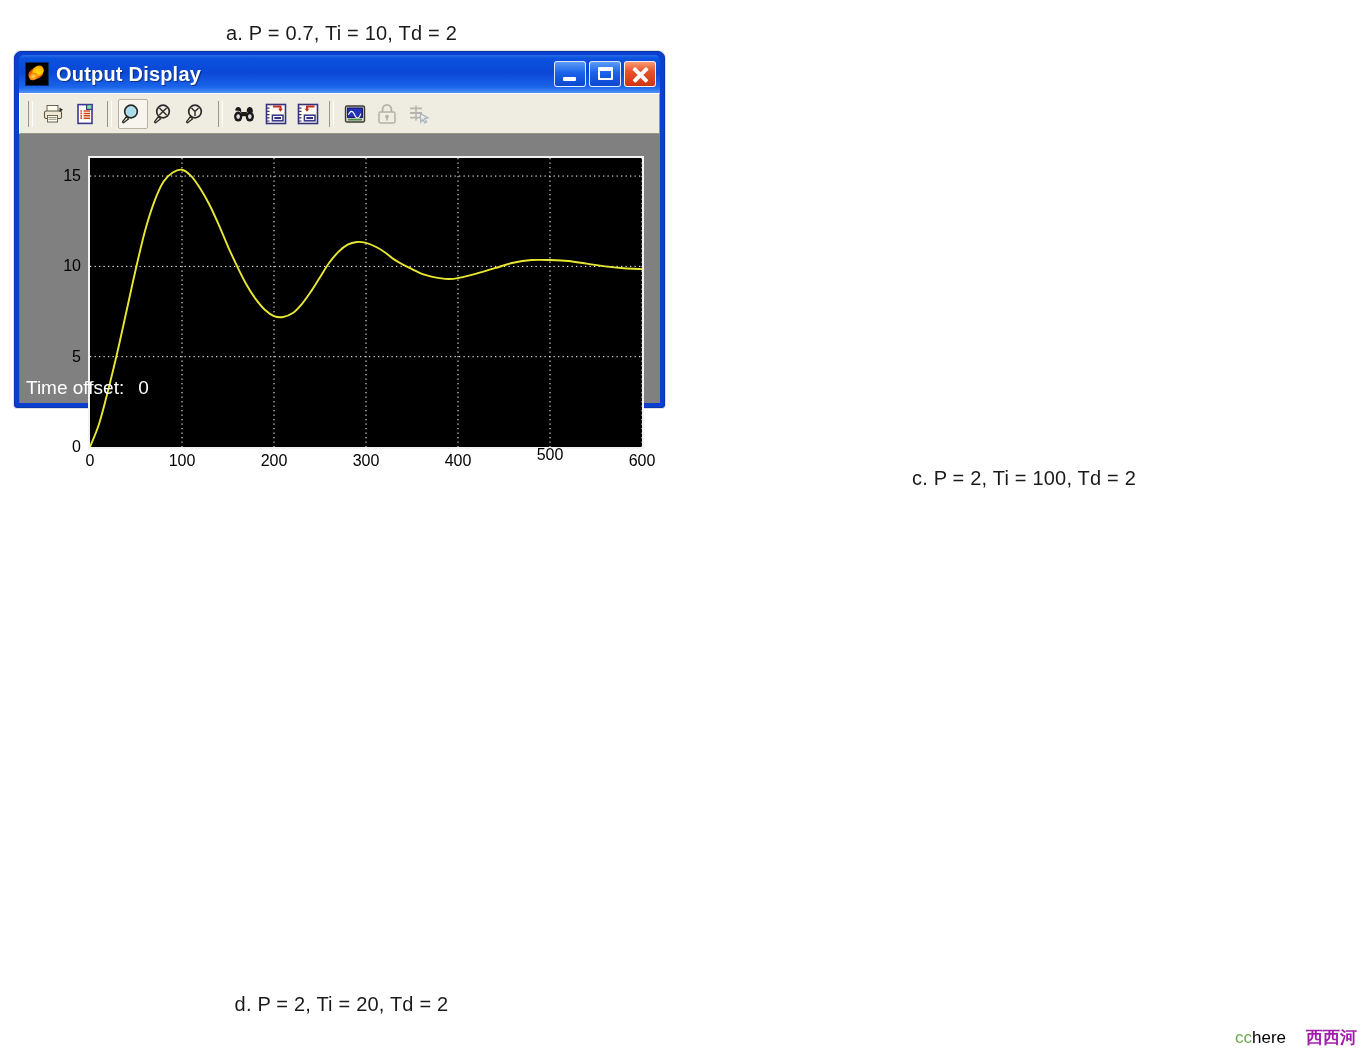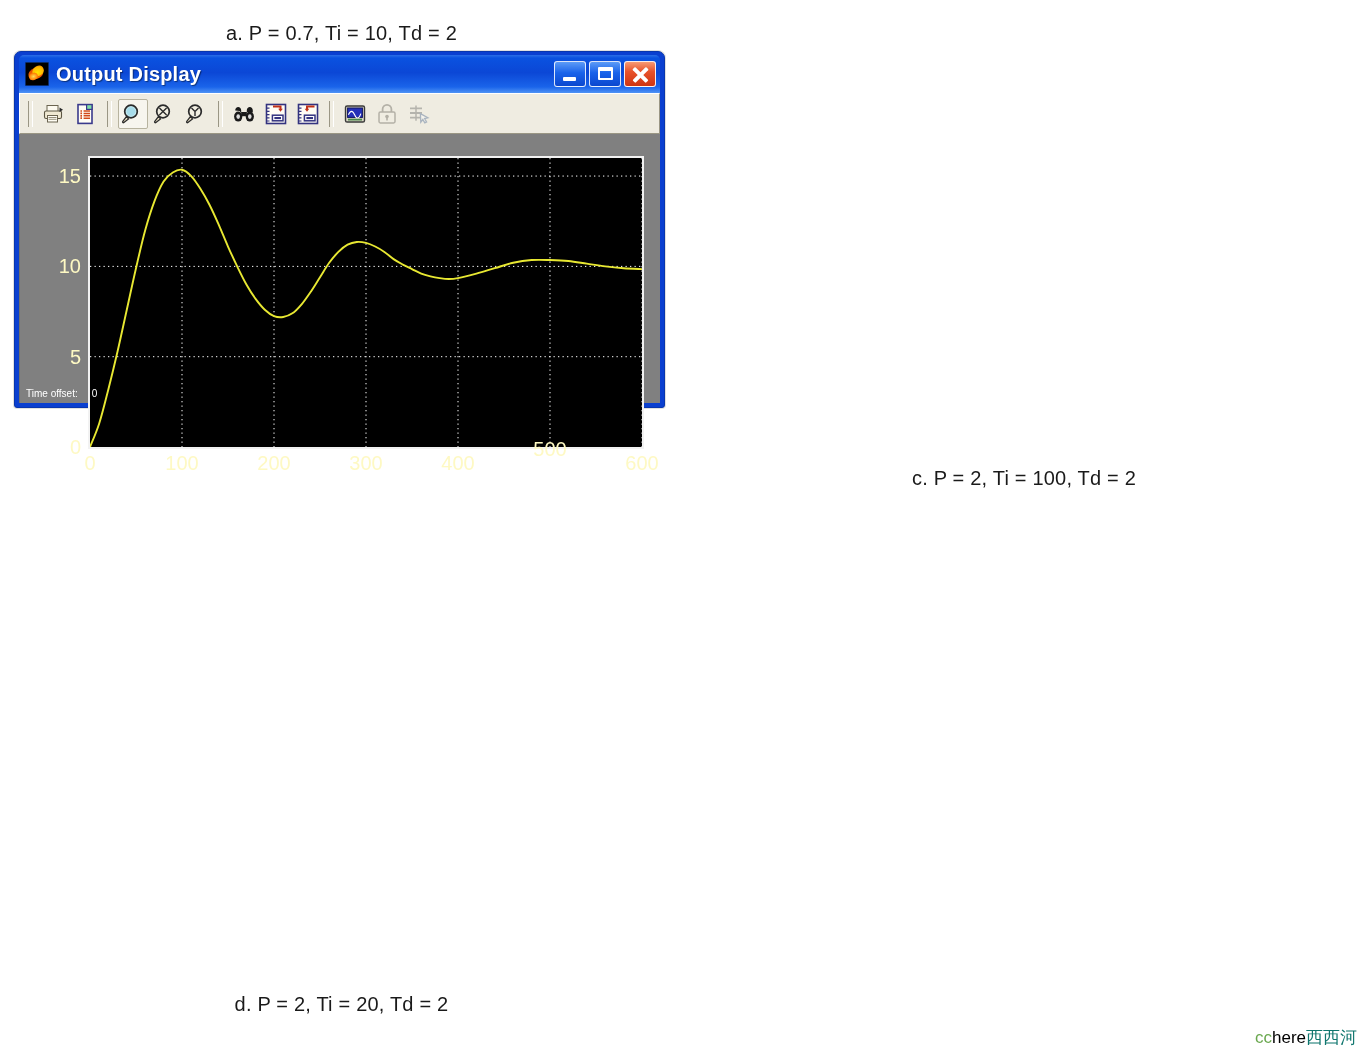--- a/index.html
+++ b/index.html
@@ -132,42 +132,42 @@
   }
   .plotwrap{position:absolute;left:0;top:0;right:0;bottom:0;}
   .axes{
     position:absolute;
     background:#000;
     border:2px solid #f2f2f2;
     box-sizing:border-box;
   }
   .axes svg{display:block;width:100%;height:100%;}
   .ylab,.xlab{
-    position:absolute;color:#fef9c3;font-size:20px;
+    position:absolute;color:#000000;font-size:16px;
     font-family:"Liberation Sans","DejaVu Sans",sans-serif;
     white-space:nowrap;
   }
   .ylab{text-align:right;transform:translateY(-50%);}
   .xlab{transform:translateX(-50%);}
   .timeoffset{
     position:absolute;left:6px;bottom:4px;
-    color:#ffffff;font-size:10px;white-space:nowrap;
+    color:#ffffff;font-size:19px;white-space:nowrap;
     font-family:"Liberation Sans","DejaVu Sans",sans-serif;
   }
   .timeoffset .val{margin-left:14px;}
 
   
   .watermark{
     position:absolute;right:8px;bottom:3px;
     font-size:17px;white-space:nowrap;
     font-family:"Liberation Sans","DejaVu Sans",sans-serif;
   }
   .wm-cc{color:#6aa84f;}
   .wm-here{color:#000000;}
-  .wm-cn{color:#0f766e;font-weight:normal;margin-left:0;}
+  .wm-cn{color:#a21caf;font-weight:bold;margin-left:20px;}
 </style>
 </head>
 <body>
 
 <div class="grid">
 
   <div class="cell">
     <div class="caption cap-top">a. P = 0.7, Ti = 10, Td = 2</div>
     <div class="win a">
       <div class="titlebar">
@@ -301,21 +301,21 @@
             </div>
             <div class="ylab" style="right: 579px; top: 313px;">0</div>
             <div class="ylab" style="right: 579px; top: 222.688px;">5</div>
             <div class="ylab" style="right: 579px; top: 132.375px;">10</div>
             <div class="ylab" style="right: 579px; top: 42.0625px;">15</div>
             <div class="xlab" style="left: 70px; top: 318px;">0</div>
             <div class="xlab" style="left: 162px; top: 318px;">100</div>
             <div class="xlab" style="left: 254px; top: 318px;">200</div>
             <div class="xlab" style="left: 346px; top: 318px;">300</div>
             <div class="xlab" style="left: 438px; top: 318px;">400</div>
-            <div class="xlab" style="left: 530px; top: 304px;">500</div>
+            <div class="xlab" style="left: 530px; top: 312px;">500</div>
             <div class="xlab" style="left: 622px; top: 318px;">600</div>
           </div>
         <div class="timeoffset">
           <span>Time offset:</span><span class="val">0</span>
         </div>
       </div>
     </div>
   </div>
 
 

